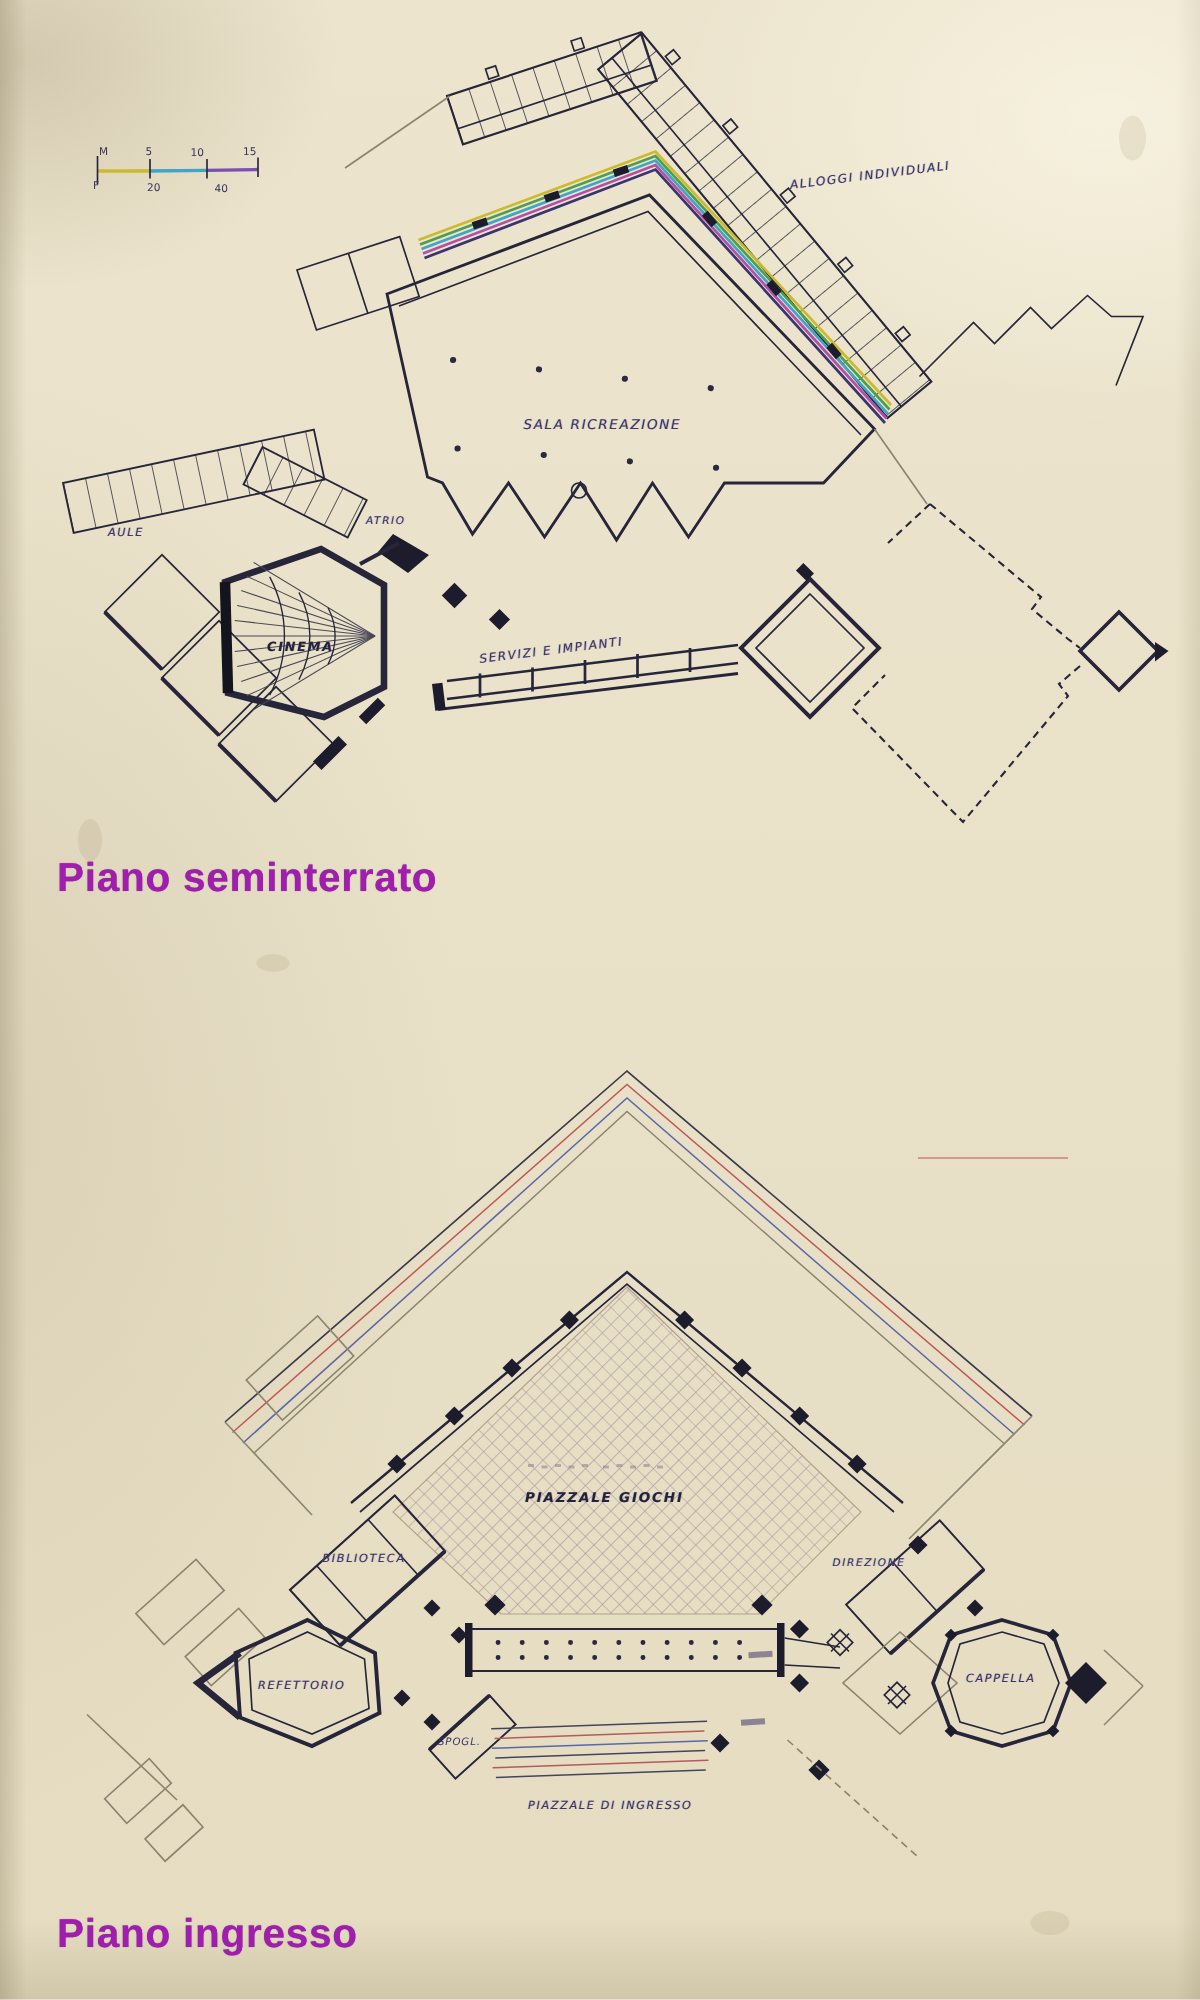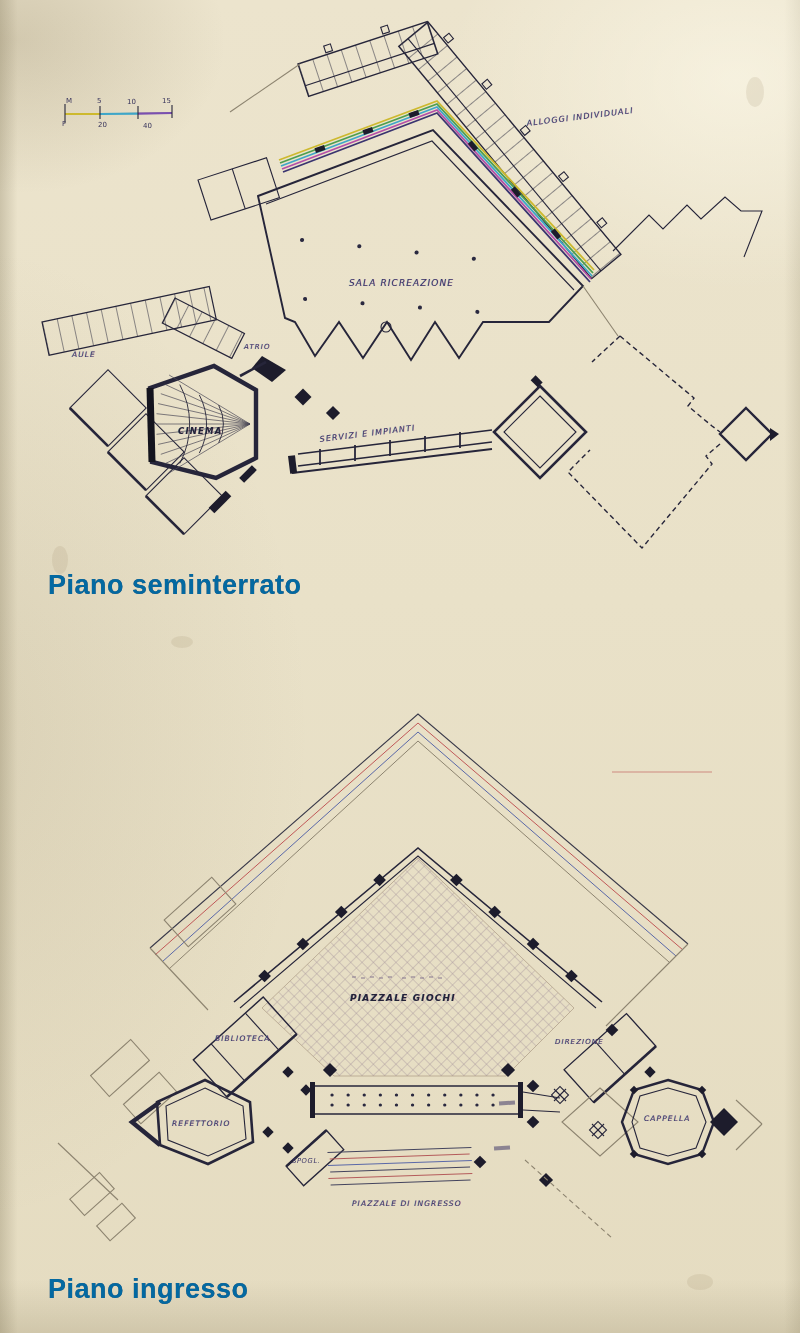--- a/index.html
+++ b/index.html
@@ -9,23 +9,23 @@
       radial-gradient(ellipse 420px 300px at 92% 6%, rgba(255,252,238,.55), rgba(255,252,238,0) 70%),
       radial-gradient(ellipse 300px 220px at 2% 3%, rgba(120,105,70,.22), rgba(120,105,70,0) 70%),
       radial-gradient(ellipse 500px 700px at -5% 55%, rgba(130,115,80,.14), rgba(130,115,80,0) 70%),
       linear-gradient(90deg, rgba(110,100,70,.25), rgba(110,100,70,0) 2.2%),
       linear-gradient(270deg, rgba(120,110,80,.16), rgba(120,110,80,0) 2%),
       linear-gradient(0deg, rgba(115,103,70,.18), rgba(115,103,70,0) 4%),
       linear-gradient(180deg,#ece4cd 0%, #e9e1c8 45%, #e5dcc1 100%);
     font-family:"Liberation Sans", sans-serif;
   }
   .caption{
-    position:absolute;left:48px;
+    position:absolute;left:38px;
     font:bold 27px/1 "Liberation Sans", sans-serif;
-    color:#0369a1;letter-spacing:.5px;
+    color:#a21caf;letter-spacing:.5px;
     text-shadow:0 0 .6px rgba(40,40,70,.7);
   }
   svg{position:absolute;left:0;top:0;}
   .ln{stroke:#26253a;fill:none;}
   .fnt{stroke:#8d8470;fill:none;}
   .w1{stroke-width:1.1}.w15{stroke-width:1.6}.w2{stroke-width:1.9}
   .w3{stroke-width:2.6}.w4{stroke-width:4.4}
   .dash{stroke-dasharray:5 3.5}
   .ink{fill:#1d1c2c;stroke:none}
   .lbl{

